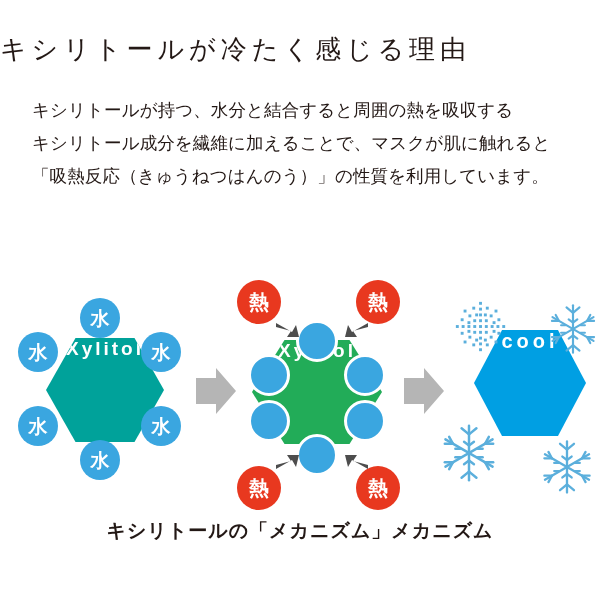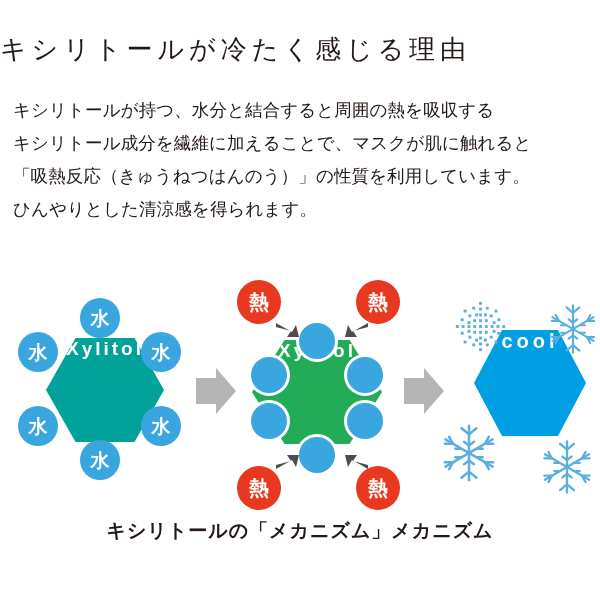--- a/index.html
+++ b/index.html
@@ -26,21 +26,21 @@
     font-family: "Liberation Serif", "DejaVu Serif", serif;
     font-size: 26px;
     letter-spacing: 5px;
     color: #231815;
     white-space: nowrap;
   }
 
   
   .body-copy {
     position: absolute;
-    left: 13px;
+    left: 32px;
     top: 94px;
     width: 545px;
     font-size: 17.5px;
     line-height: 33px;
     letter-spacing: 0.1px;
     color: #231815;
   }
   .body-copy .line { display: block; white-space: nowrap; }
 
   
@@ -154,21 +154,20 @@
 </style>
 </head>
 <body>
 
 <div class="page-title">キシリトールが冷たく感じる理由</div>
 
 <div class="body-copy">
   <span class="line">キシリトールが持つ、水分と結合すると周囲の熱を吸収する</span>
   <span class="line">キシリトール成分を繊維に加えることで、マスクが肌に触れると</span>
   <span class="line">「吸熱反応（きゅうねつはんのう）」の性質を利用しています。</span>
-  <span class="line">ひんやりとした清涼感を得られます。</span>
 </div>
 
 <div class="diagram">
 
   <div class="stage stage-1">
 
     <div class="hex hex-xylitol-1">
       <span class="hex-label">Xylitol</span>
     </div>
 

